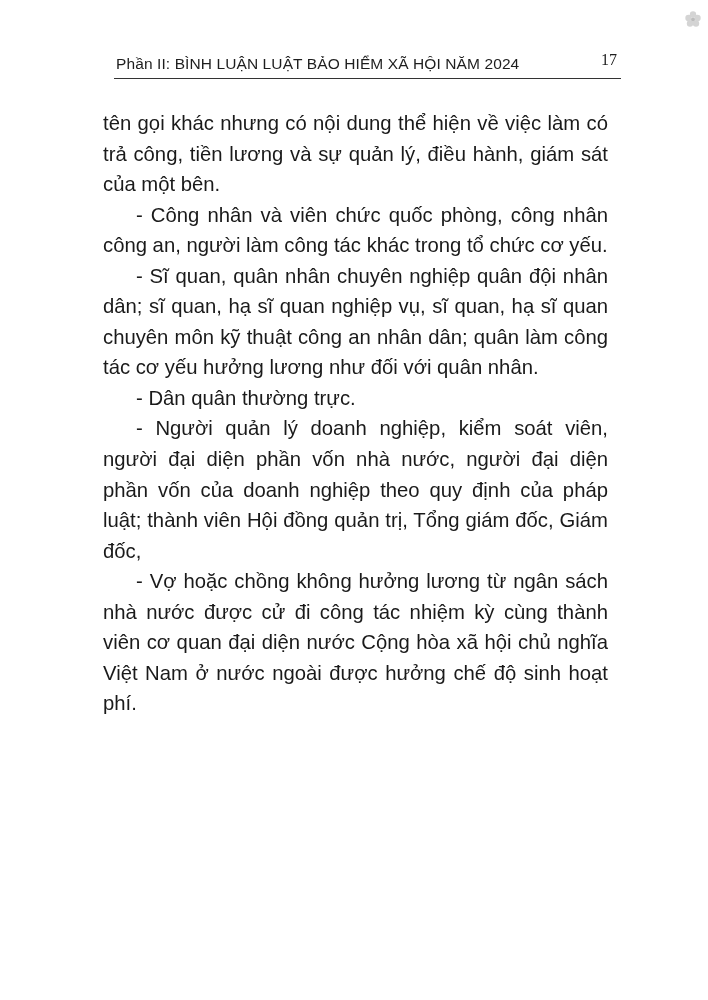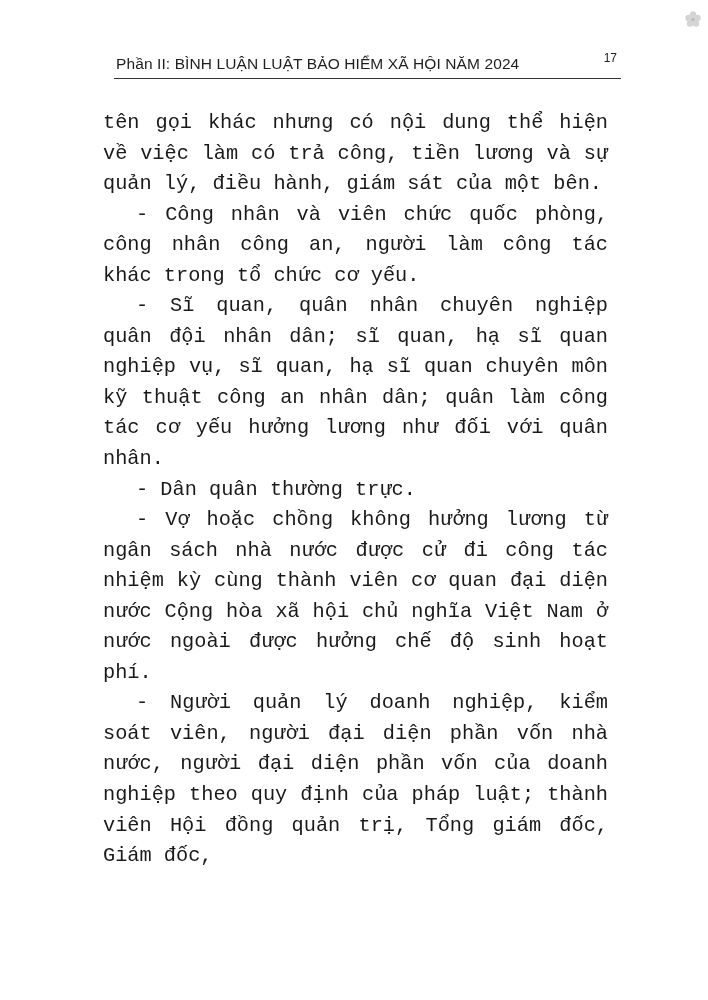--- a/index.html
+++ b/index.html
@@ -11,25 +11,25 @@
       position: absolute; left: 684px; top: 10px; width: 18px; height: 18px;
     }
     .header {
       position: absolute; left: 102px; top: 50px; width: 507px; height: 28px;
       border-bottom: 1.5px solid #333;
       font-family: "Liberation Sans", sans-serif; font-size: 15.5px; color: #1e1e1e; margin-left: 12px;
     }
     .header .title { position: absolute; left: 2px; top: 5px; letter-spacing: 0.1px; }
     .header .page-num {
       position: absolute; right: 4px; top: 1px;
-      font-family: Liberation Sans, sans-serif; font-size: 12px;
+      font-family: Liberation Serif, serif; font-size: 16px;
     }
     .body-text {
       position: absolute; left: 103px; top: 108px; width: 505px;
-      font-family: Liberation Mono, monospace; font-size: 20.3px; line-height: 30.55px;
+      font-family: Liberation Sans, sans-serif; font-size: 20.3px; line-height: 30.55px;
       text-align: justify; color: #1a1a1a;
     }
     .body-text p { margin: 0; }
     .body-text p.indent { text-indent: 33px; }
   </style>
 </head>
 <body>
 
 <div class="corner-mark">
   <svg width="18" height="18" viewBox="0 0 18 18">
@@ -47,15 +47,15 @@
 <div class="header">
   <span class="title">Phần II: BÌNH LUẬN LUẬT BẢO HIỂM XÃ HỘI NĂM 2024</span>
   <span class="page-num">17</span>
 </div>
 
 <div class="body-text">
   <p>tên gọi khác nhưng có nội dung thể hiện về việc làm có trả công, tiền lương và sự quản lý, điều hành, giám sát của một bên.</p>
   <p class="indent">- Công nhân và viên chức quốc phòng, công nhân công an, người làm công tác khác trong tổ chức cơ yếu.</p>
   <p class="indent">- Sĩ quan, quân nhân chuyên nghiệp quân đội nhân dân; sĩ quan, hạ sĩ quan nghiệp vụ, sĩ quan, hạ sĩ quan chuyên môn kỹ thuật công an nhân dân; quân làm công tác cơ yếu hưởng lương như đối với quân nhân.</p>
   <p class="indent">- Dân quân thường trực.</p>
+  <p class="indent">- Người quản lý doanh nghiệp, kiểm soát viên, người đại diện phần vốn nhà nước, người đại diện phần vốn của doanh nghiệp theo quy định của pháp luật; thành viên Hội đồng quản trị, Tổng giám đốc, Giám đốc,</p>
   <p class="indent">- Vợ hoặc chồng không hưởng lương từ ngân sách nhà nước được cử đi công tác nhiệm kỳ cùng thành viên cơ quan đại diện nước Cộng hòa xã hội chủ nghĩa Việt Nam ở nước ngoài được hưởng chế độ sinh hoạt phí.</p>
-  <p class="indent">- Người quản lý doanh nghiệp, kiểm soát viên, người đại diện phần vốn nhà nước, người đại diện phần vốn của doanh nghiệp theo quy định của pháp luật; thành viên Hội đồng quản trị, Tổng giám đốc, Giám đốc,</p>
 </div>
 
 </body></html>

